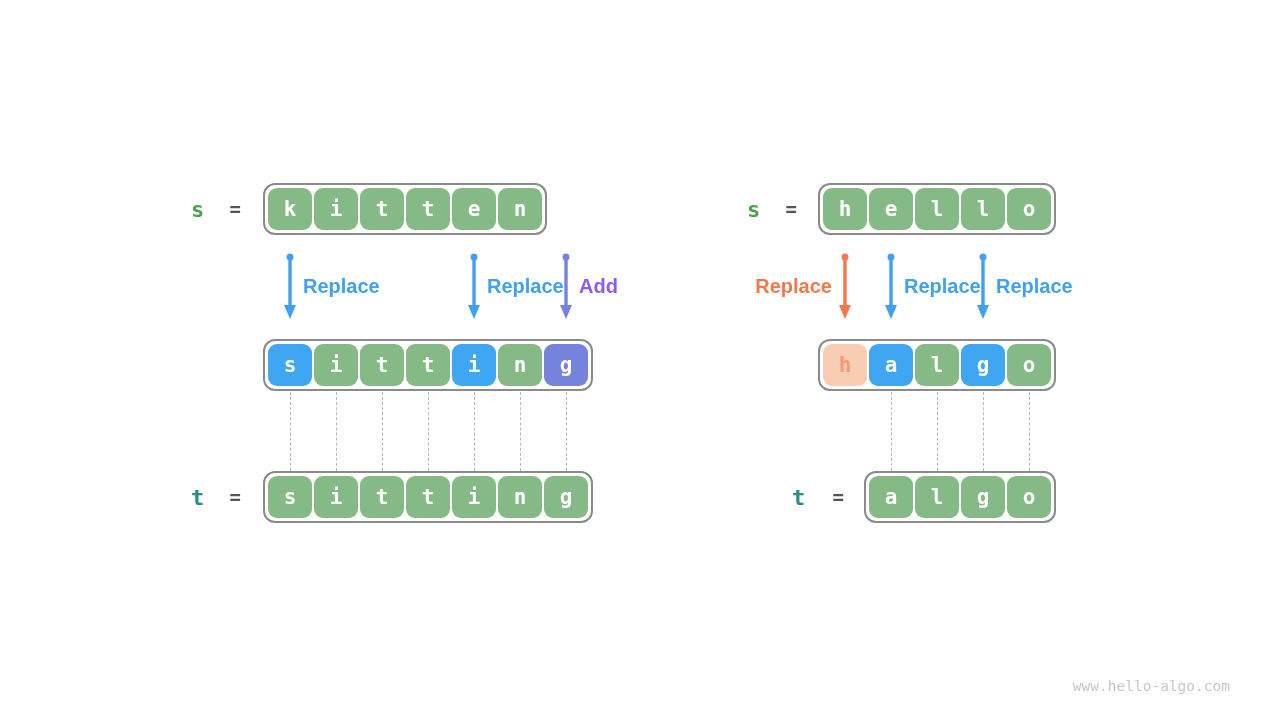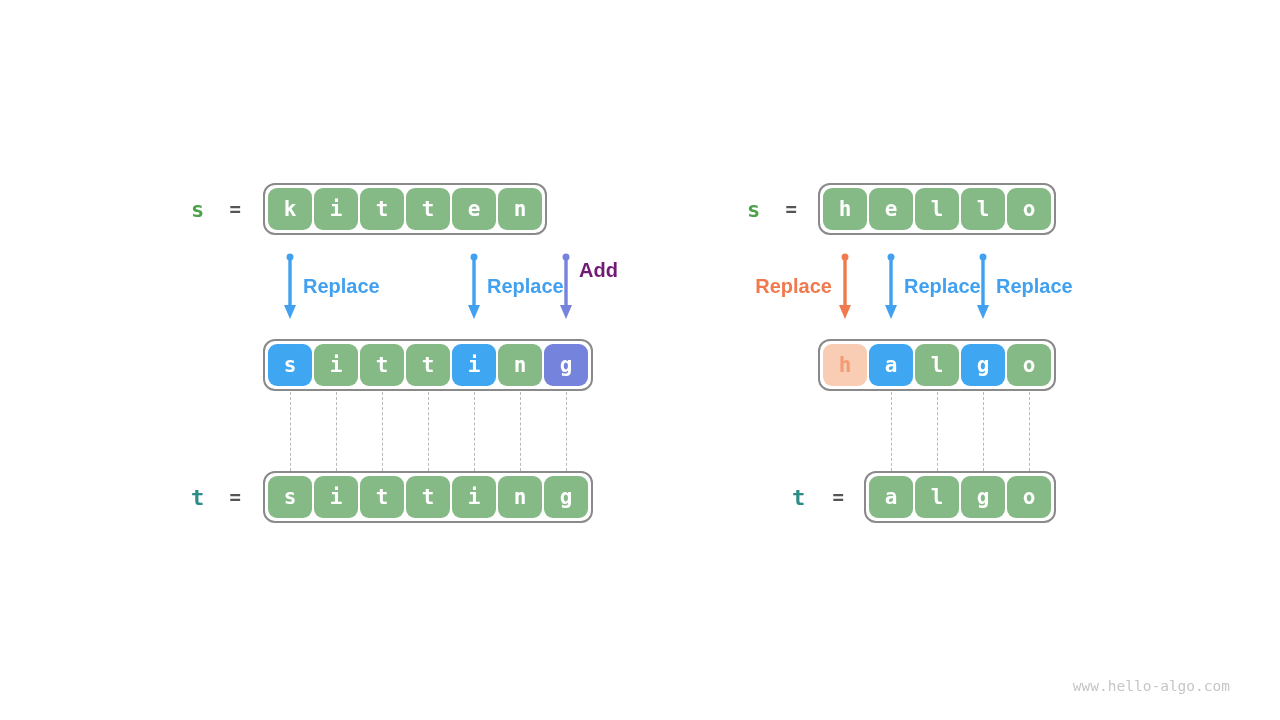--- a/index.html
+++ b/index.html
@@ -101,21 +101,21 @@
         <circle cx="8" cy="4" r="3.5" fill="#41a1f0"></circle>
         <line x1="8" y1="5" x2="8" y2="53" stroke="#41a1f0" stroke-width="3.4"></line>
         <polygon points="8,66 2,52 14,52" fill="#41a1f0"></polygon>
       </svg></div>
     <span class="op-label" style="color: rgb(65, 161, 240); top: 272px; left: 487px;">Replace</span>
     <div class="op-arrow" style="left: 558px; top: 253px;"><svg width="16" height="67" viewBox="0 0 16 67">
         <circle cx="8" cy="4" r="3.5" fill="#7583dc"></circle>
         <line x1="8" y1="5" x2="8" y2="53" stroke="#7583dc" stroke-width="3.4"></line>
         <polygon points="8,66 2,52 14,52" fill="#7583dc"></polygon>
       </svg></div>
-    <span class="op-label" style="color: #701a75; top: 256px; left: 579px;">Add</span>
+    <span class="op-label" style="color: #8b5cf6; top: 272px; left: 579px;">Add</span>
     <div class="dash" style="left: 290px; top: 392px; height: 79px; border-left-color: rgb(184, 184, 184);"></div>
     <div class="dash" style="left: 336px; top: 392px; height: 79px; border-left-color: rgb(184, 184, 184);"></div>
     <div class="dash" style="left: 382px; top: 392px; height: 79px; border-left-color: rgb(184, 184, 184);"></div>
     <div class="dash" style="left: 428px; top: 392px; height: 79px; border-left-color: rgb(184, 184, 184);"></div>
     <div class="dash" style="left: 474px; top: 392px; height: 79px; border-left-color: rgb(184, 184, 184);"></div>
     <div class="dash" style="left: 520px; top: 392px; height: 79px; border-left-color: rgb(184, 184, 184);"></div>
     <div class="dash" style="left: 566px; top: 392px; height: 79px; border-left-color: rgb(184, 184, 184);"></div>
     <div class="var-group" style="left: 747px; top: 195px; width: 50px;">
       <span style="color: rgb(75, 162, 75);">s</span>
       <span class="eq" style="color: rgb(85, 85, 85);">=</span>

